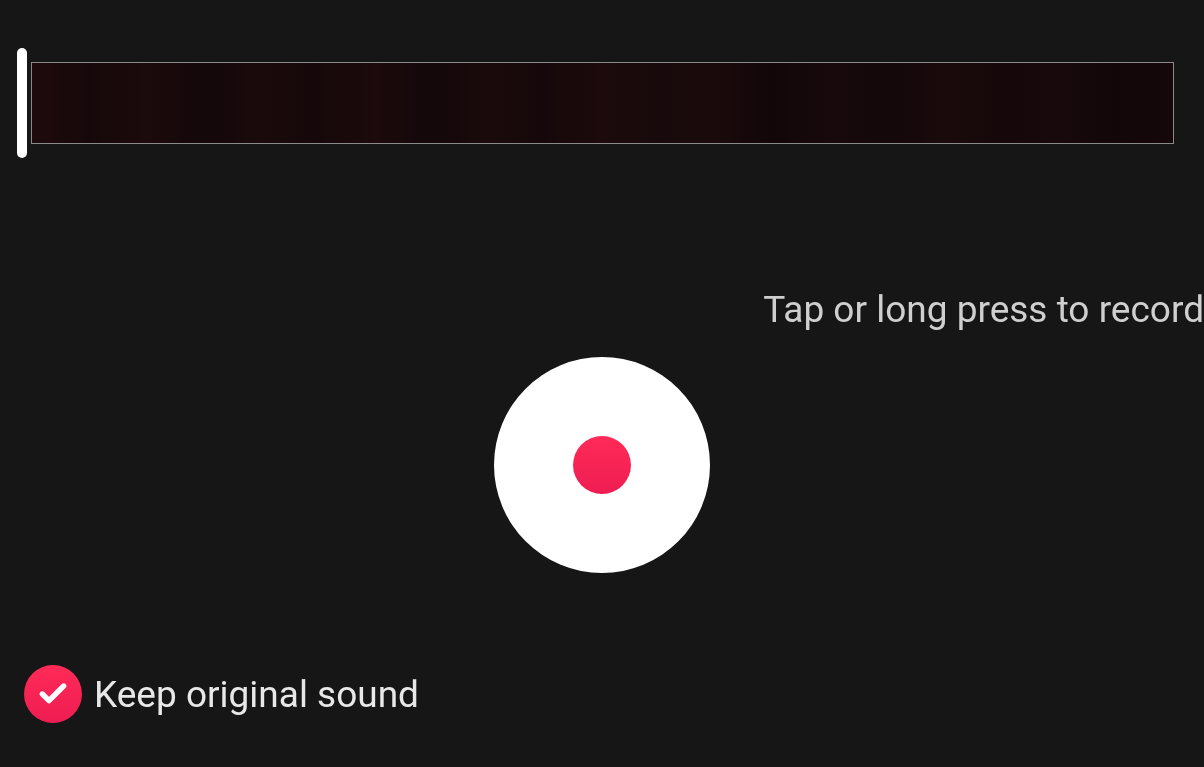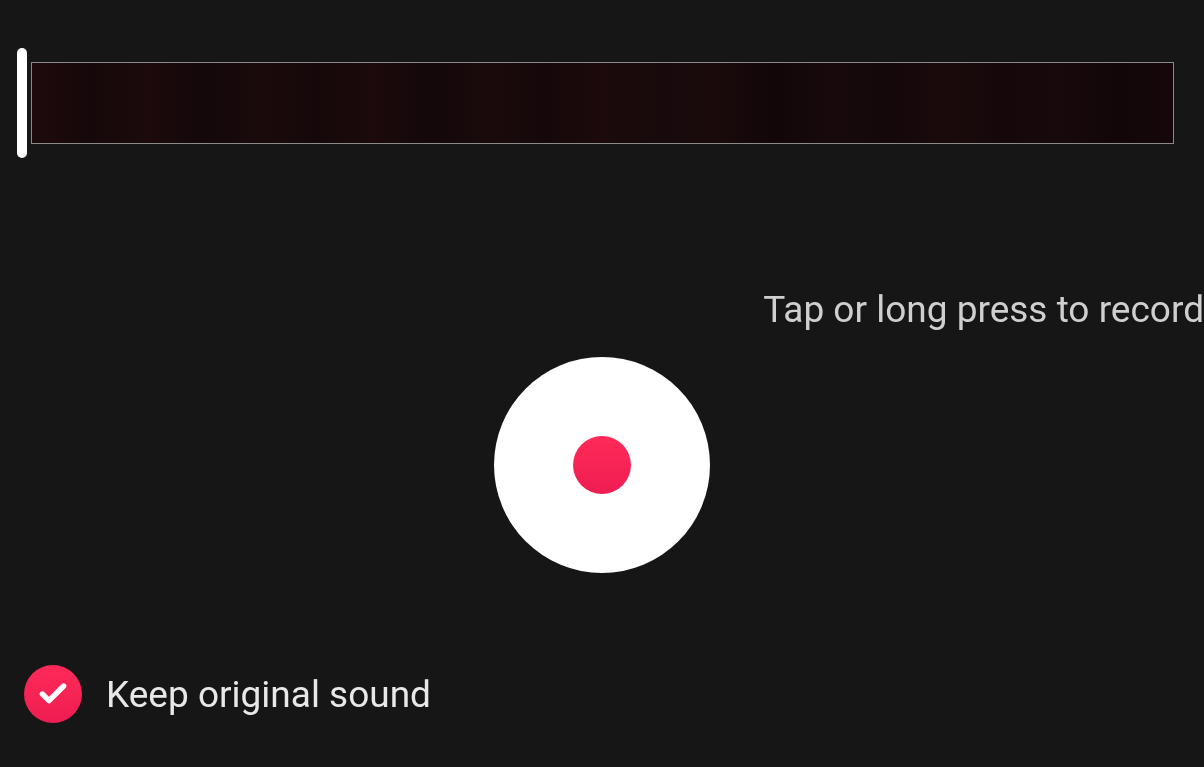--- a/index.html
+++ b/index.html
@@ -92,21 +92,21 @@
       height: 58px;
       border-radius: 50%;
       background: linear-gradient(180deg, #ff2a57 0%, #ee1d52 100%);
     }
     .keep-sound-container {
       position: absolute;
       bottom: 44px;
       left: 24px;
       display: flex;
       align-items: center;
-      gap: 24px;
+      gap: 12px;
       cursor: pointer;
     }
     .checkbox-circle {
       width: 58px;
       height: 58px;
       border-radius: 50%;
       background: linear-gradient(180deg, #ff2a57 0%, #ee1d52 100%);
       display: flex;
       align-items: center;
       justify-content: center;

